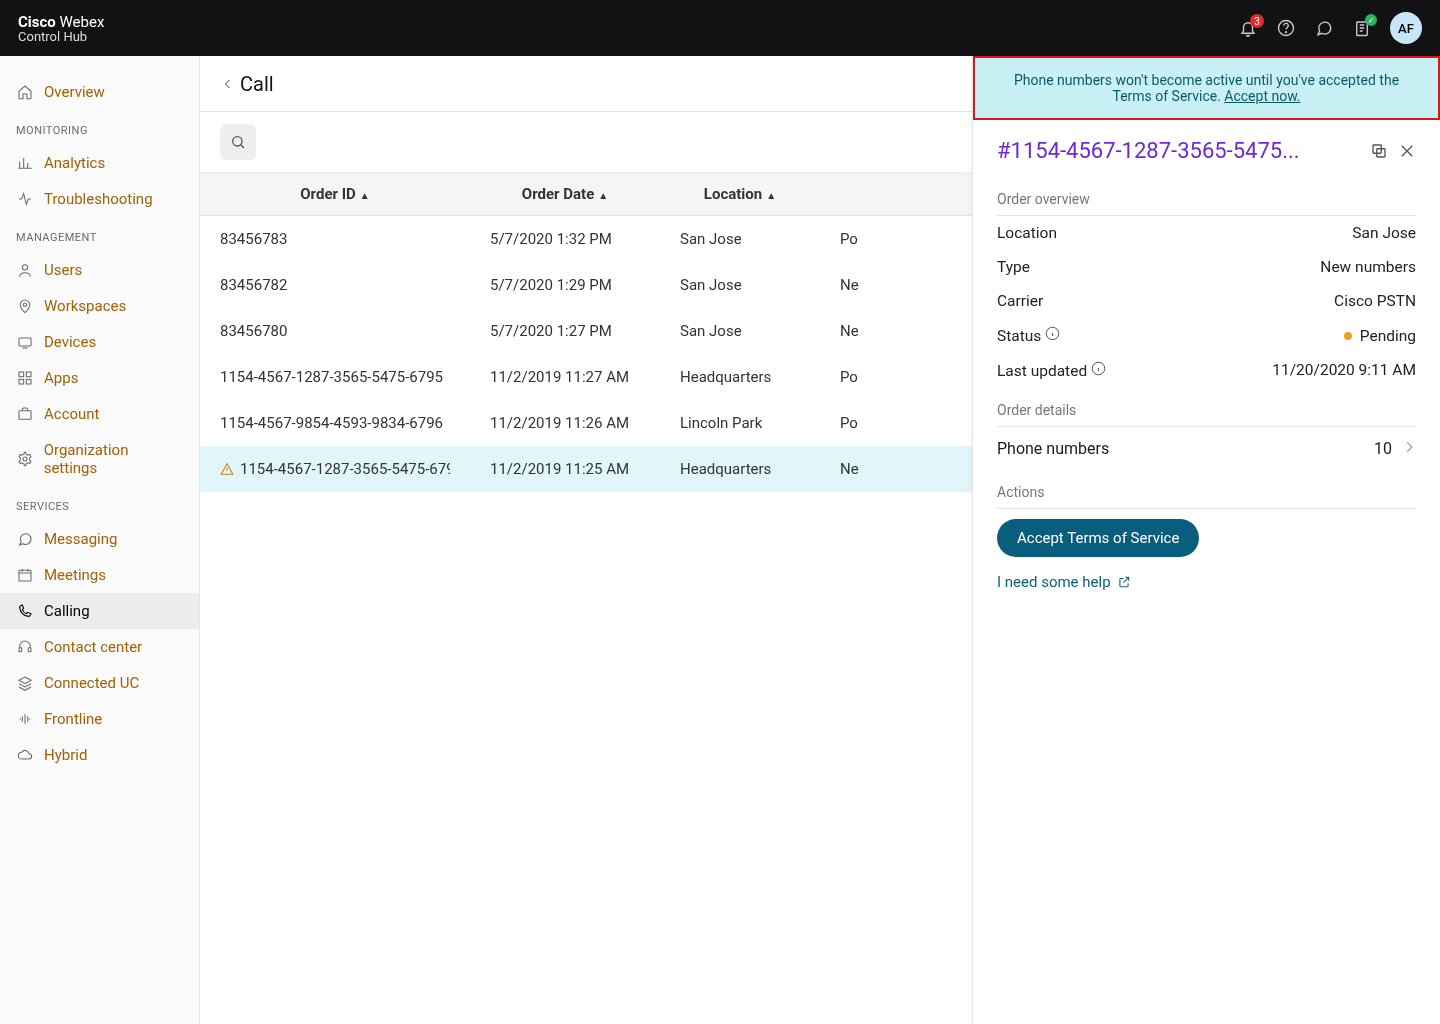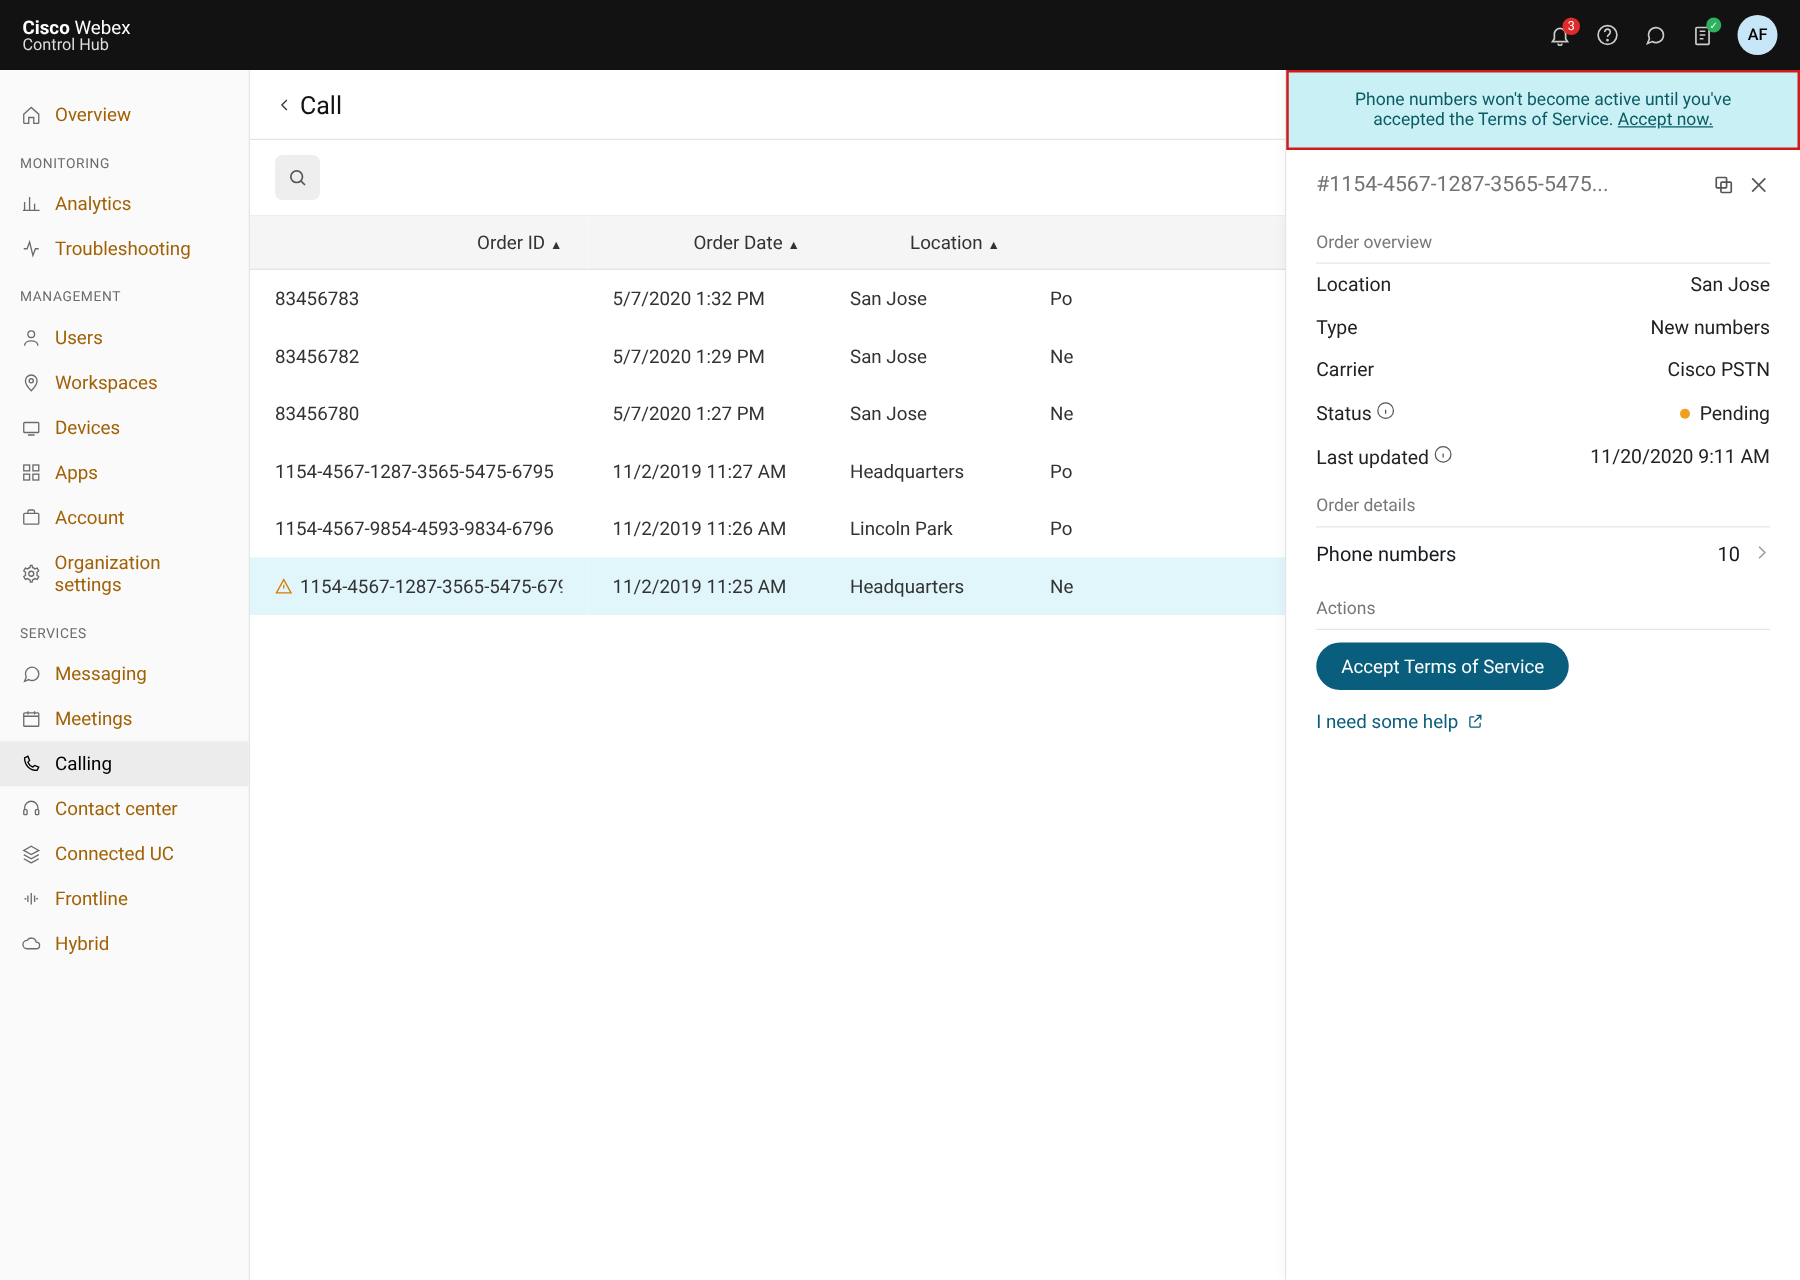--- a/index.html
+++ b/index.html
@@ -20,32 +20,32 @@
 .side-item .ic{width:18px;height:18px;color:#6b6b6b;display:flex;align-items:center;justify-content:center}
 .side-item.active .ic{color:#000}
 .main{flex:1;position:relative;display:flex;flex-direction:column;min-width:0}
 .main-header{height:56px;border-bottom:1px solid #e5e5e5;display:flex;align-items:center;padding:0 22px;justify-content:space-between}
 .crumb{display:flex;align-items:center;gap:6px;font-size:20px;color:#121212}
 .crumb svg{color:#333}
 .htabs{display:flex;gap:28px;font-size:15px;color:#555}
 .searchrow{padding:12px 20px;border-bottom:1px solid #eee}
 .searchbtn{width:36px;height:36px;border-radius:6px;background:#eee;display:flex;align-items:center;justify-content:center;color:#555}
 table{width:100%;border-collapse:collapse;table-layout:fixed}
-th{background:#f5f5f5;font-weight:400;color:#333;text-align:right;padding:12px 20px;font-size:15px;border-bottom:1px solid #e5e5e5}
+th{background:#f5f5f5;font-weight:700;color:#333;text-align:center;padding:12px 20px;font-size:15px;border-bottom:1px solid #e5e5e5}
 th .sort{font-size:10px;margin-left:4px}
 td{padding:14px 20px;font-size:15px;color:#333;border-bottom:0}
 tbody tr.sel{background:#e0f6fb}
 .ordid{display:flex;align-items:center;gap:6px;white-space:nowrap;overflow:hidden;text-overflow:ellipsis}
 .warn-ic{color:#d97a00;display:inline-flex}
 
-.panel{position:absolute;top:56px;right:0;width:412px;height:calc(1024px - 56px);background:#fff;border-left:1px solid #e5e5e5;box-shadow:-2px 0 8px rgba(0,0,0,.04);display:flex;flex-direction:column}
+.panel{position:absolute;top:56px;right:0;width:468px;height:calc(1024px - 56px);background:#fff;border-left:1px solid #e5e5e5;box-shadow:-2px 0 8px rgba(0,0,0,.04);display:flex;flex-direction:column}
 .notice{background:#c9f0f4;border:2px solid #d11a1a;padding:14px 24px;text-align:center;font-size:14px;color:#0b5b66}
 .notice a{text-decoration:underline;cursor:pointer}
 .panel-head{display:flex;align-items:center;padding:18px 24px 14px;gap:10px}
-.panel-title{font-size:17px;color:#737373;flex:1;white-space:nowrap;overflow:hidden;text-overflow:ellipsis}
+.panel-title{font-size:22px;color:#6d28d9;flex:1;white-space:nowrap;overflow:hidden;text-overflow:ellipsis}
 .copy-ic,.close-ic{color:#555;cursor:pointer;display:flex}
 .panel-body{padding:0 24px 24px;overflow-y:auto}
 .group-title{font-size:14px;color:#777;border-bottom:1px solid #e5e5e5;padding:10px 0 8px;margin-top:4px}
 .kv{display:flex;justify-content:space-between;padding:8px 0;font-size:15.5px;color:#222}
 .kv .v{color:#222}
 .status-v{display:flex;align-items:center;gap:8px}
 .dot-pending{width:8px;height:8px;border-radius:50%;background:#f0a020}
 .info-ic{color:#555;display:inline-flex;margin-left:4px}
 .pn-row{display:flex;justify-content:space-between;align-items:center;padding:12px 0;font-size:16px;cursor:pointer}
 .pn-row .chev{color:#999}

